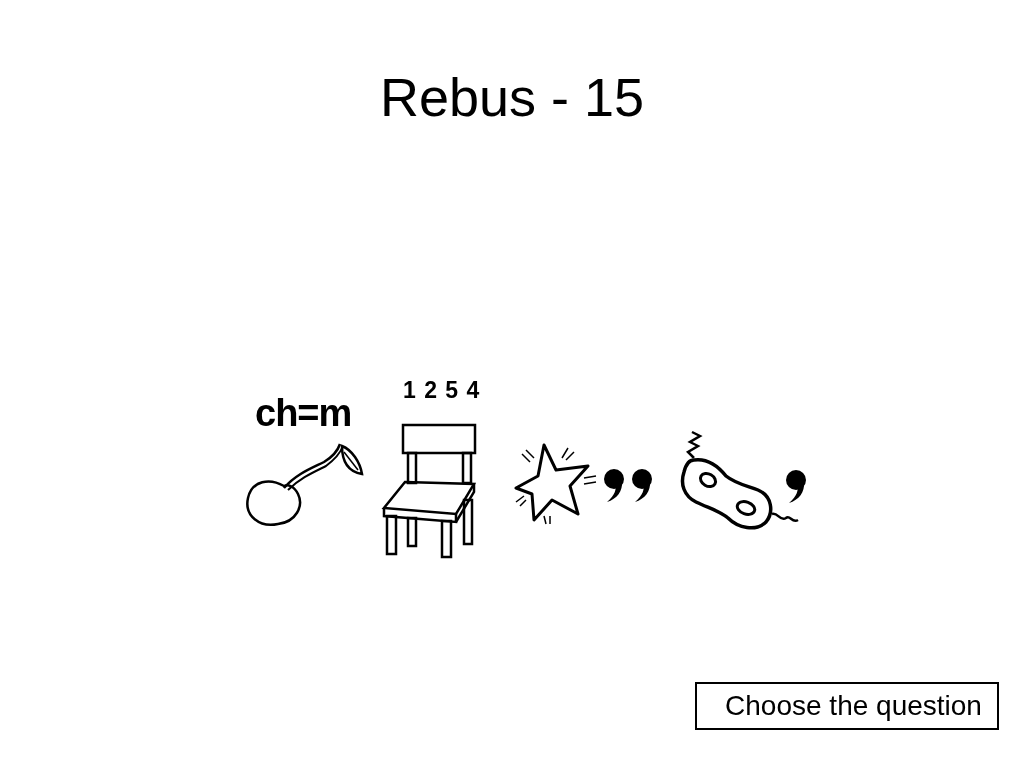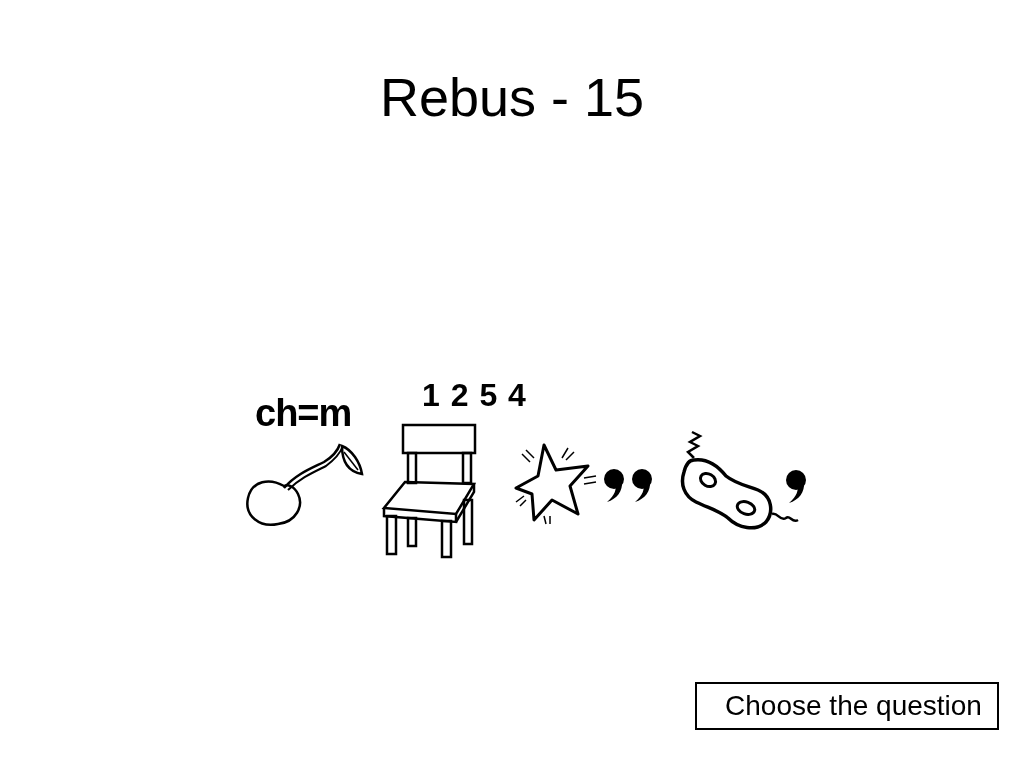--- a/index.html
+++ b/index.html
@@ -8,21 +8,21 @@
     font-family: "Liberation Sans", sans-serif; color: #000;
   }
   .title {
     position: absolute; left: 0; width: 1024px; top: 62px; text-align: center;
     font-size: 54px; line-height: 70px;
   }
   .label {
     position: absolute; font-family: "Liberation Sans", sans-serif; font-weight: bold; margin-left: 24px;
   }
   .chm { left: 231px; top: 392px; font-size: 38px; letter-spacing: -1px; }
-  .nums { left: 398px; top: 377px; font-size: 32px; letter-spacing: 1px; }
+  .nums { left: 379px; top: 377px; font-size: 23px; letter-spacing: 1px; }
   svg.pic { position: absolute; overflow: visible; }
   .btn {
     position: absolute; left: 695px; top: 682px; width: 304px; height: 48px;
     border: 2px solid #000; box-sizing: border-box; background: #fff;
     font-size: 28px; line-height: 44px; text-align: center; cursor: pointer; padding-left: 13px;
   }
 </style>
 </head>
 <body>
 

